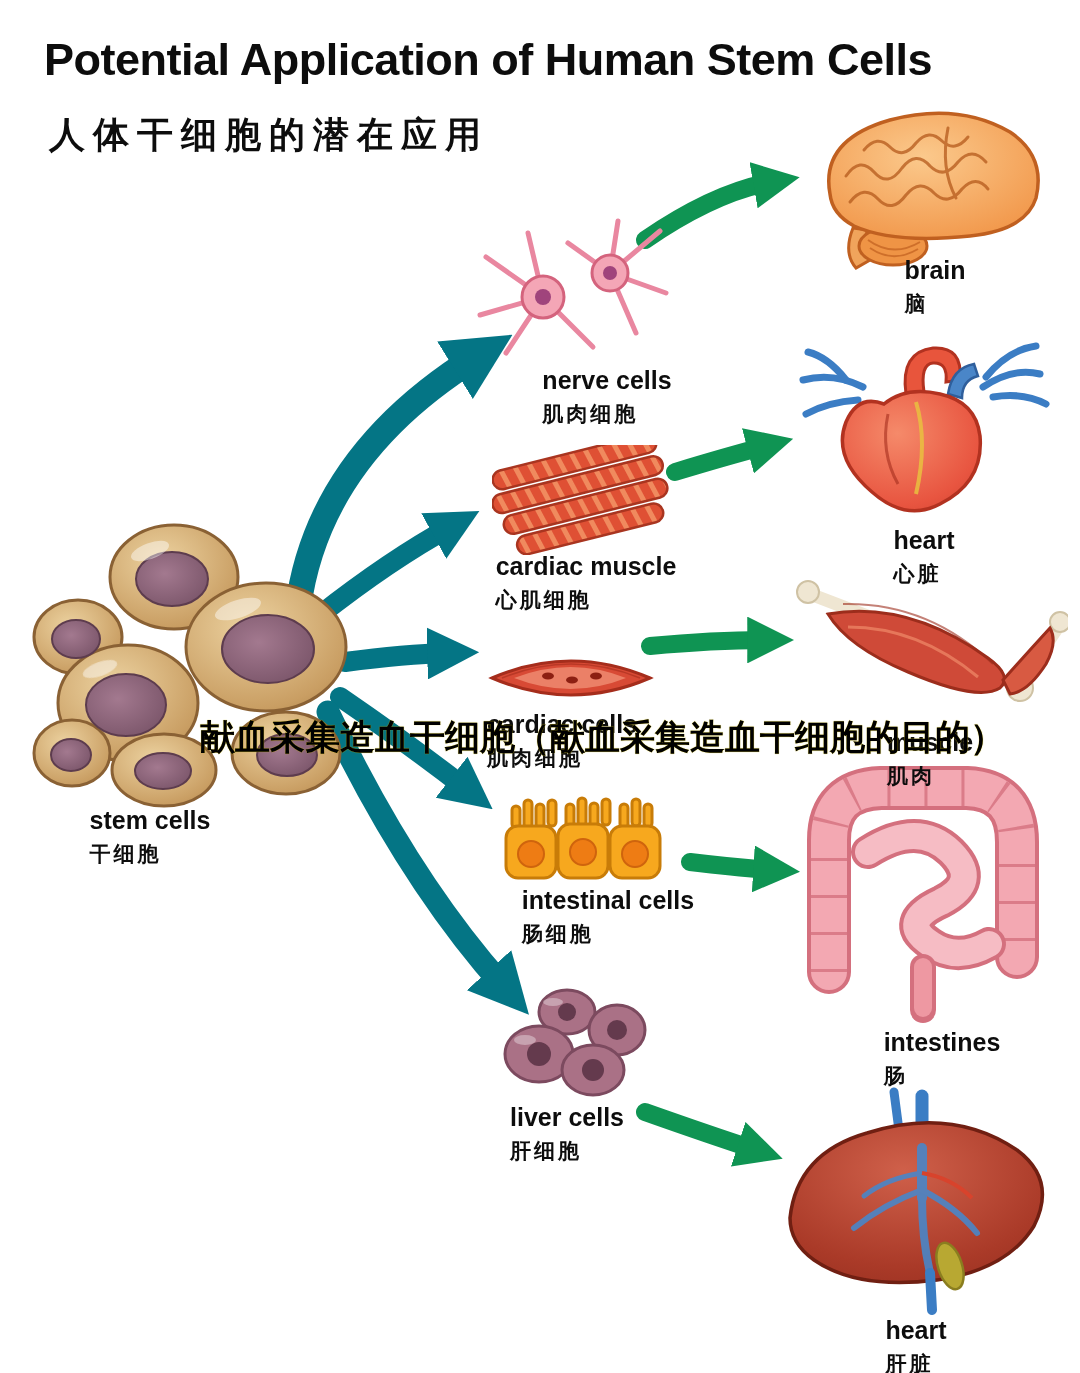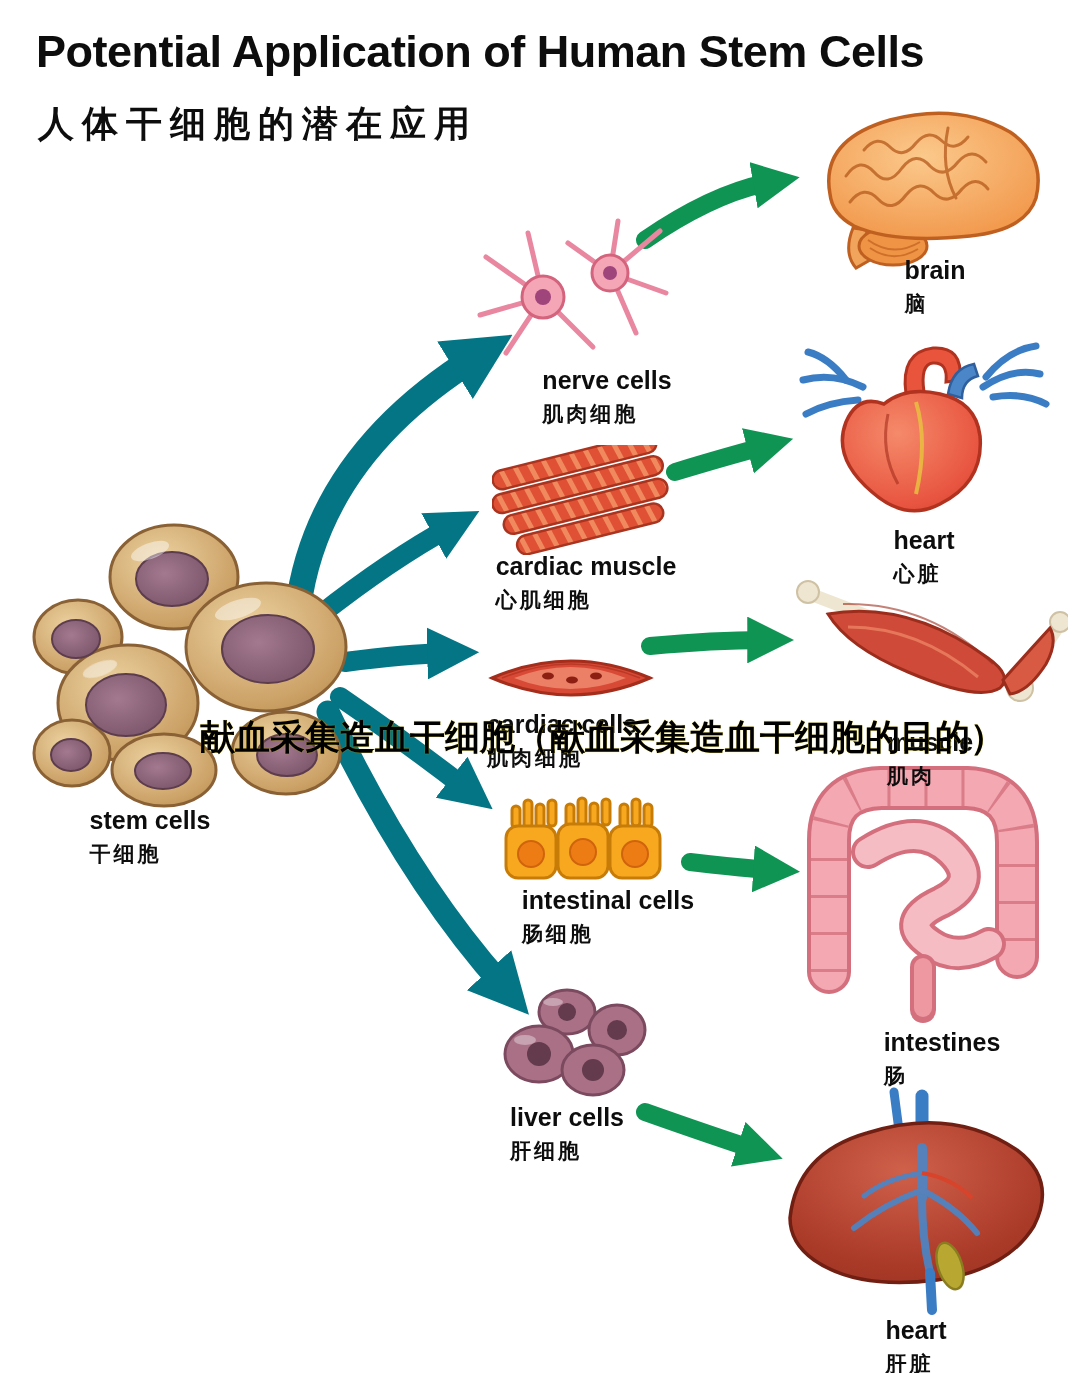--- a/index.html
+++ b/index.html
@@ -3,23 +3,23 @@
 <meta charset="utf-8">
 <style>
   html,body{margin:0;padding:0;background:#ffffff;}
   .canvas{position:relative;width:1080px;height:1373px;background:#ffffff;overflow:hidden;
           font-family:"Liberation Sans",sans-serif;color:#0d0d0d;}
   .arrows{position:absolute;left:0;top:0;z-index:1;pointer-events:none;}
   .illus{position:absolute;z-index:2;}
   .lbl{position:absolute;z-index:3;transform:translateX(-50%);white-space:nowrap;}
   .lbl .en{font-size:25px;font-weight:bold;color:#0d0d0d;}
   .lbl .zh{font-size:21px;font-weight:bold;letter-spacing:3px;margin-top:5px;color:#0d0d0d;}
-  .ttl-en{position:absolute;left:36px;top:26px;margin:0;font-size:45px;font-weight:bold;
+  .ttl-en{position:absolute;left:36px;top:26px;margin:8px;font-size:45px;font-weight:bold;
           letter-spacing:-0.5px;z-index:3;}
-  .ttl-zh{position:absolute;left:38px;top:100px;margin:0;font-size:36px;font-weight:bold;
+  .ttl-zh{position:absolute;left:38px;top:100px;margin:11px;font-size:36px;font-weight:bold;
           letter-spacing:8px;z-index:3;}
   .watermark{position:absolute;left:200px;top:714px;font-size:35px;font-weight:bold;
              color:#000000;z-index:6;white-space:nowrap;text-shadow:0 0 1px #d6c000;}
 </style>
 </head>
 <body>
 
 <div class="canvas">
 
   <h1 class="ttl-en">Potential Application of Human Stem Cells</h1>

